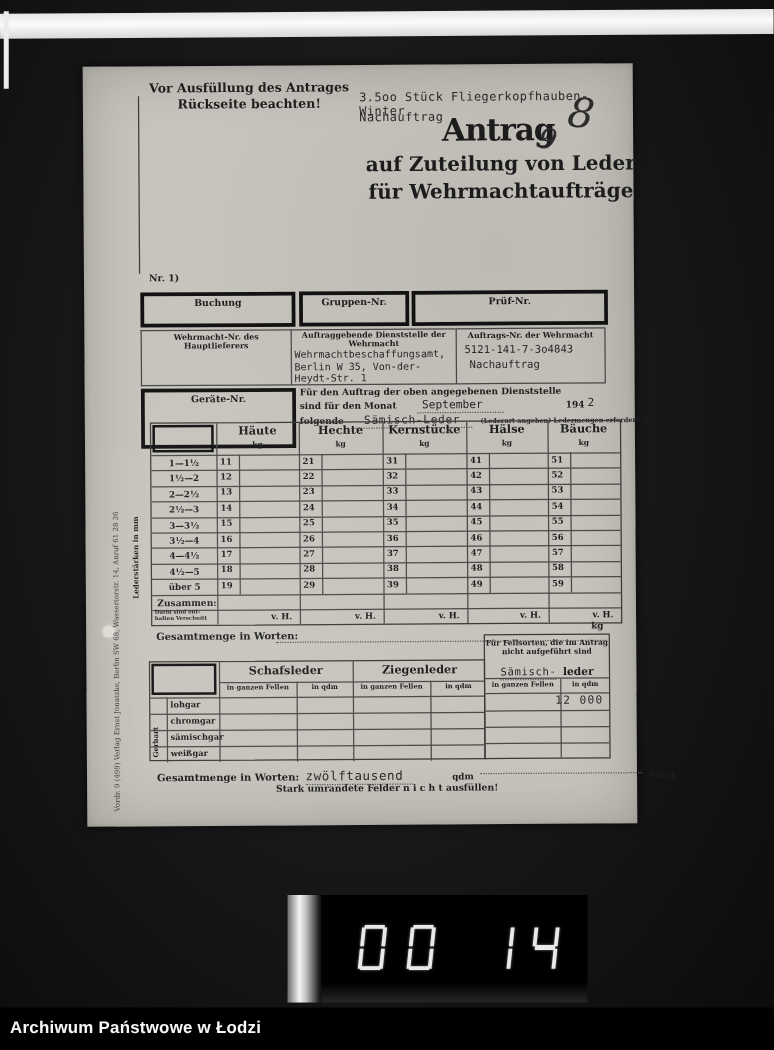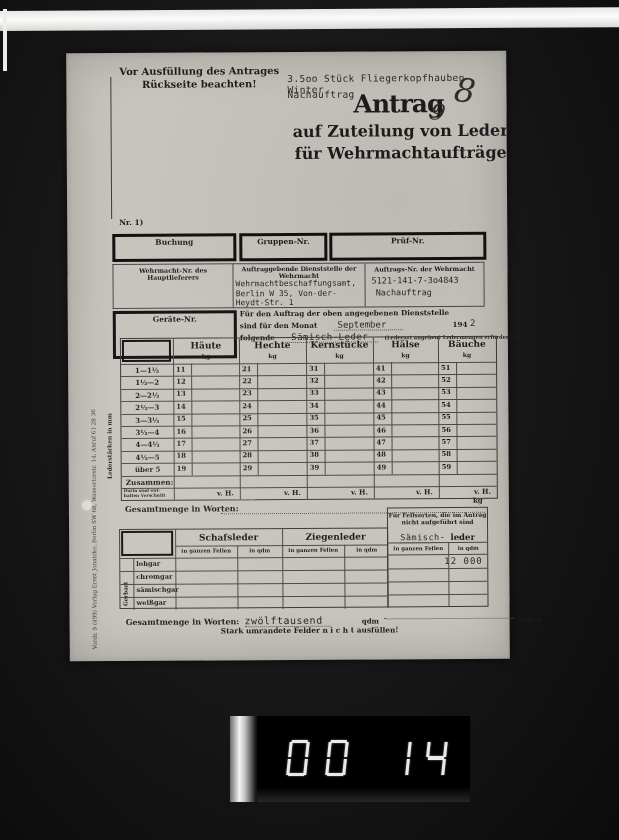--- a/index.html
+++ b/index.html
@@ -334,13 +334,16 @@
         </div>
         <div class="digit" style="left: 196px; top: 24px;">
           <div class="seg" style="left: 0px; top: 1.5px; width: 3.4px; height: 15.5px;"></div>
           <div class="seg" style="left: 2px; top: 16.2px; width: 16px; height: 3.4px;"></div>
           <div class="seg" style="right: 0px; top: 1.5px; width: 3.4px; height: 15.5px;"></div>
           <div class="seg" style="right: 0px; bottom: 1.5px; width: 3.4px; height: 15.5px;"></div>
         </div>
       </div>
   </div>
 
+  <div class="abs footer-bar">
+    <span>Archiwum Państwowe w Łodzi</span>
+  </div>
 </div>
 
 </body></html>

